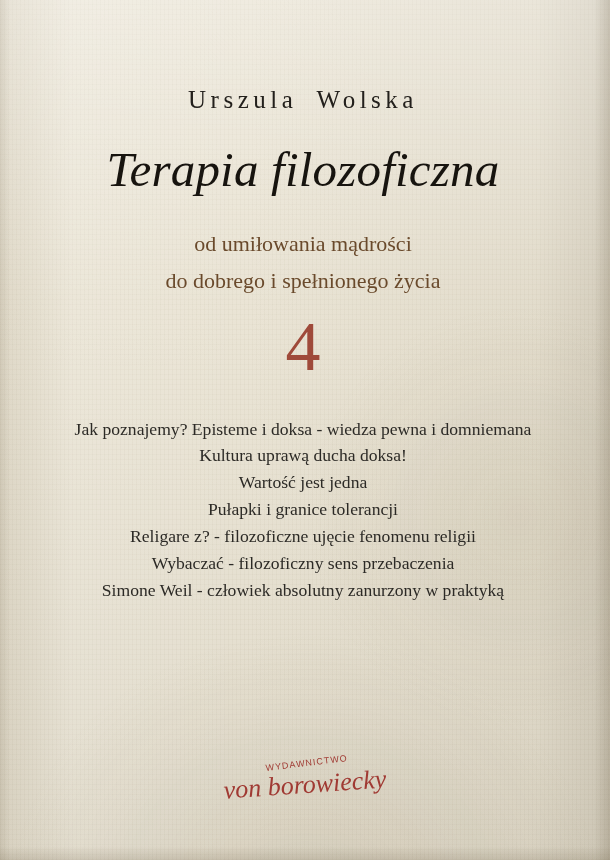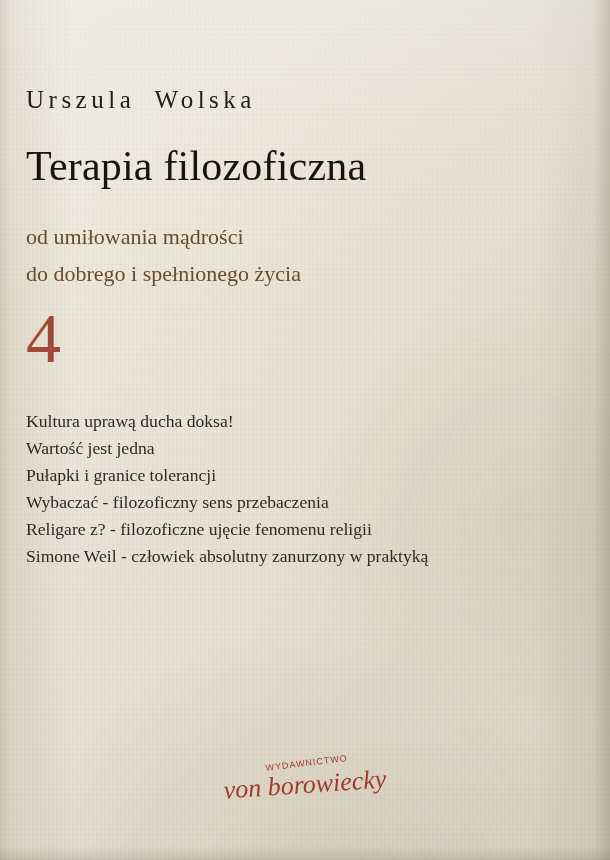--- a/index.html
+++ b/index.html
@@ -39,37 +39,38 @@
     mix-blend-mode: multiply;
     opacity: 0.85;
   }
   .inner {
     position: relative;
     z-index: 2;
     width: 100%;
     height: 100%;
     box-sizing: border-box;
     padding: 86px 30px 0 26px;
-    text-align: left;
+    text-align: center;
   }
   .author {
     font-size: 25px;
     color: #23201c;
     letter-spacing: 4.5px;
     word-spacing: 9px;
     margin: 0 0 0 0;
     font-weight: normal;
   }
   .title {
-    font-size: 42px;
+    font-size: 49px;
     color: #17140f;
     margin: 30px 0 0 0;
     font-weight: normal;
     letter-spacing: 0.2px;
     line-height: 1.05;
+    font-style: italic;
   }
   .subtitle {
     margin: 34px 0 0 0;
     font-size: 22px;
     line-height: 1.32;
     color: #6a4a2c;
     font-weight: normal;
   }
   .subtitle .line2 { display: block; margin-top: 8px; }
   .volume {
@@ -163,25 +164,26 @@
     <h1 class="title">Terapia filozoficzna</h1>
 
     <div class="subtitle">
       <span class="line1">od umiłowania mądrości</span>
       <span class="line2">do dobrego i spełnionego życia</span>
     </div>
 
     <div class="volume">4</div>
 
     <ul class="contents">
+      <li>Jak poznajemy? Episteme i doksa - wiedza pewna i domniemana</li>
       <li>Kultura uprawą ducha doksa!</li>
       <li>Wartość jest jedna</li>
       <li>Pułapki i granice tolerancji</li>
+      <li>Religare z? - filozoficzne ujęcie fenomenu religii</li>
       <li>Wybaczać - filozoficzny sens przebaczenia</li>
-      <li>Religare z? - filozoficzne ujęcie fenomenu religii</li>
       <li>Simone Weil - człowiek absolutny zanurzony w praktyką</li>
     </ul>
 
   </div>
 
   <div class="publisher">
     <span class="pub-mark">
       <span class="pub-small">WYDAWNICTWO</span>
       <span class="pub-name">von borowiecky</span>
     </span>

